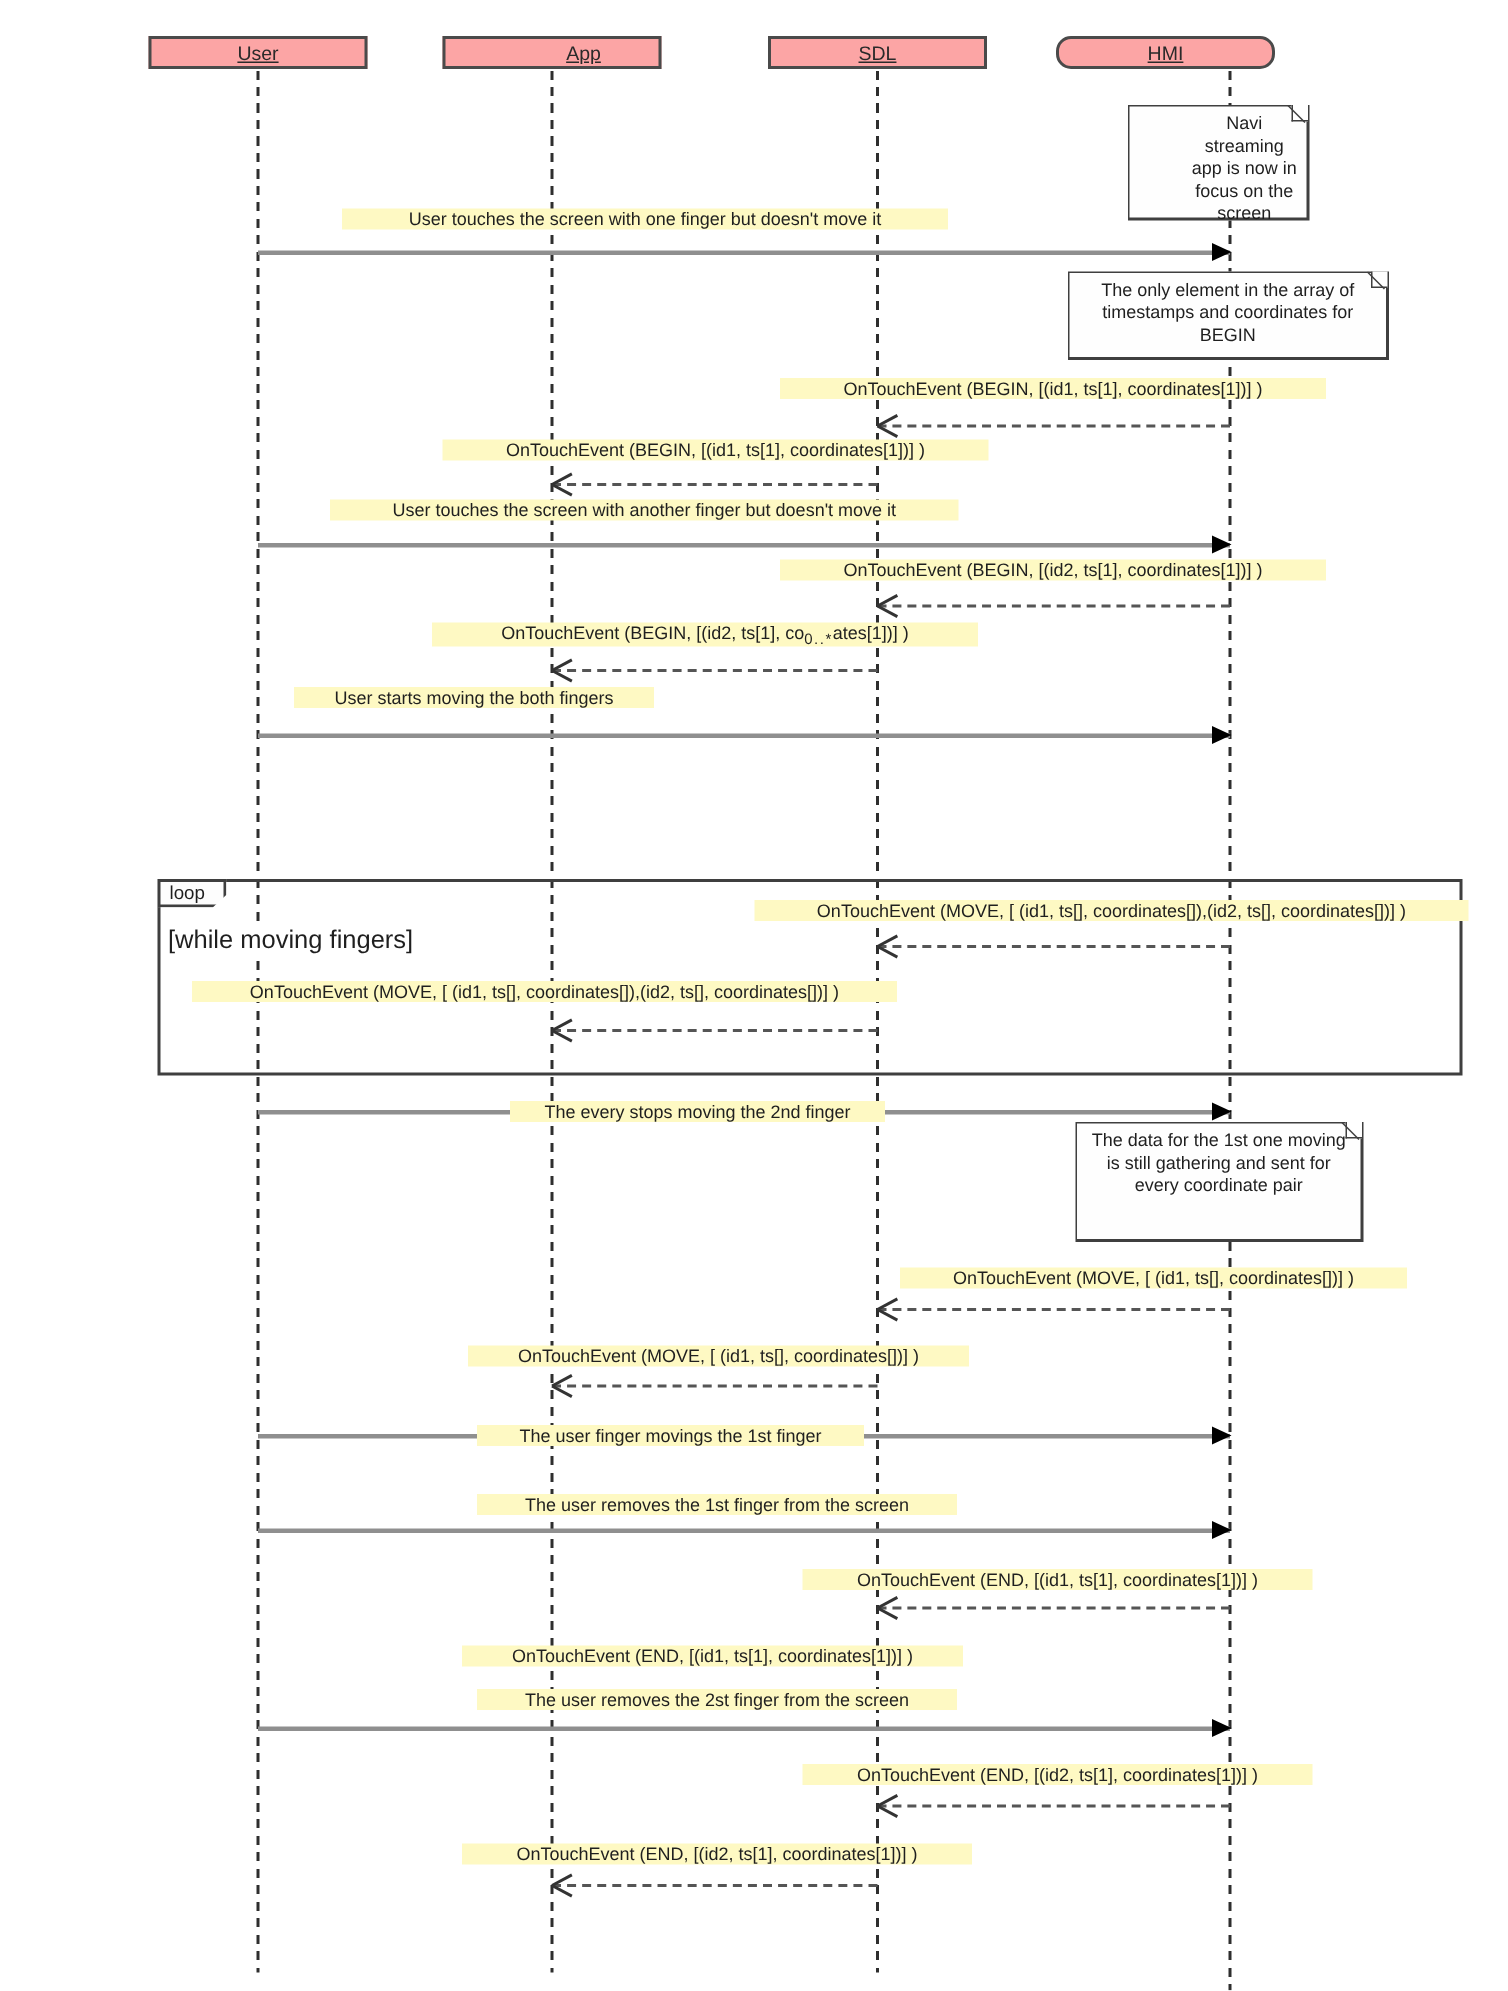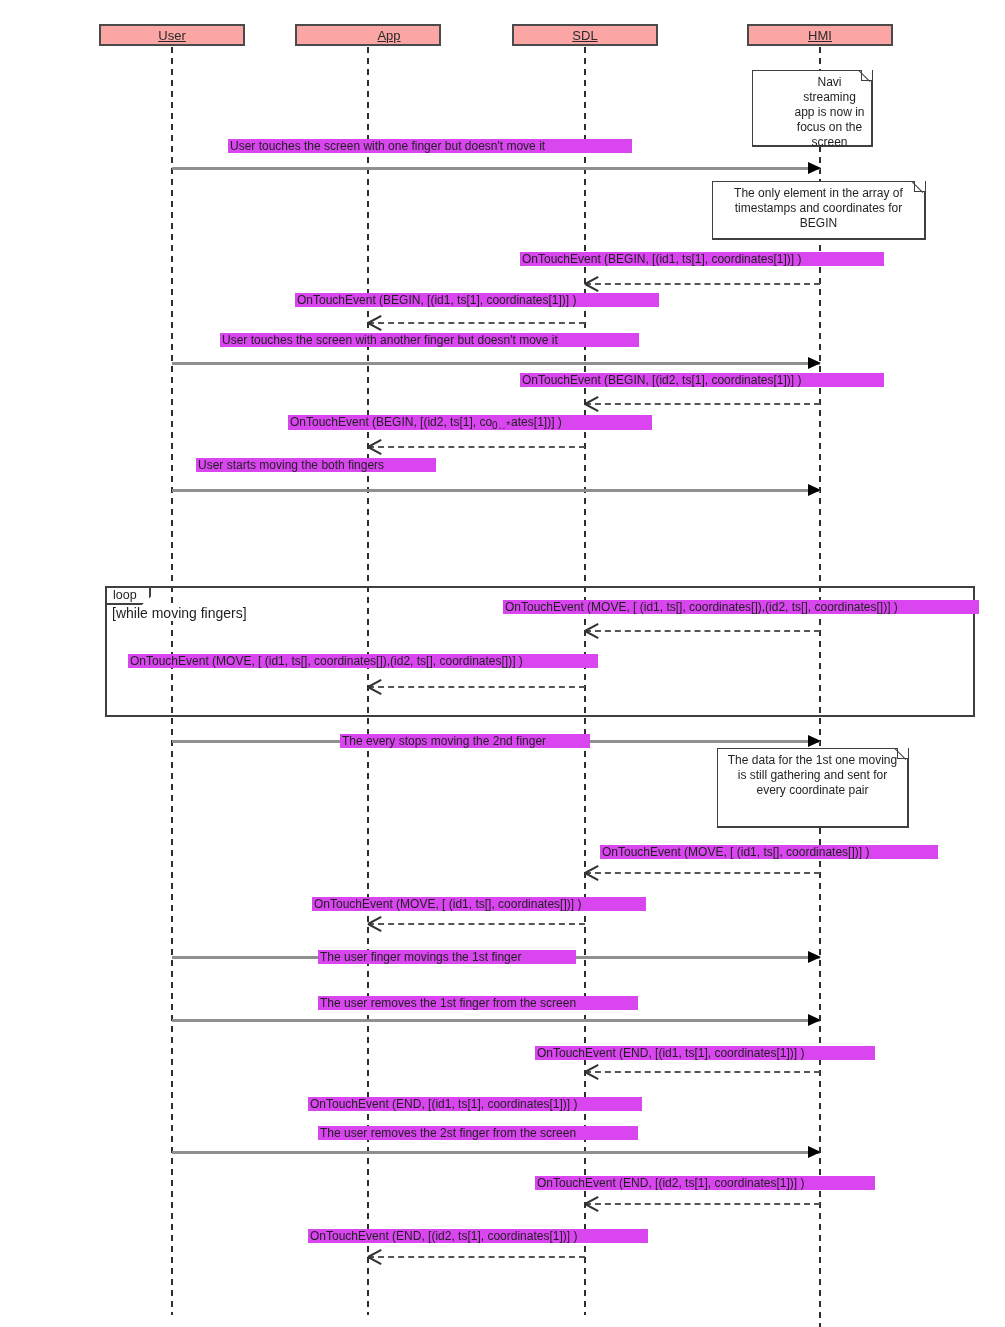--- a/index.html
+++ b/index.html
@@ -29,22 +29,22 @@
   
   .dashed-arrow { position:absolute; height:0; border-top:2px dashed #555; }
   .dashed-arrow::before, .dashed-arrow::after {
     content:""; position:absolute; left:0; top:-2px; width:15px; height:2px;
     background:#333; transform-origin:0 50%;
   }
   .dashed-arrow::before { transform:rotate(-28deg); }
   .dashed-arrow::after  { transform:rotate(28deg); }
   
   .msg-label {
-    position:absolute; text-align:left; white-space:nowrap;
-    background:#d946ef; padding:0 2px; line-height:14px; z-index:3;
+    position:absolute; text-align:center; white-space:nowrap;
+    background:#fef9c3; padding:0 2px; line-height:14px; z-index:3;
   }
   .overlay-mult { font-size:10px; position:relative; top:3px; letter-spacing:1px; }
   
   .note {
     position:absolute; background:#fefefe; box-sizing:border-box;
     border:1px solid #3f3f3f; border-right-width:2px; border-bottom-width:2px;
     text-align:center; padding:4px 5px 2px; line-height:15px; z-index:4; font-size:12px;
   }
   .note .fold {
     position:absolute; top:-1px; right:-1px; width:11px; height:11px;
@@ -56,37 +56,37 @@
     background:#3f3f3f; transform-origin:0 0; transform:rotate(45deg);
   }
   
   .loop-frame { position:absolute; border:2px solid #3f3f3f; box-sizing:border-box; z-index:1; }
   .loop-tab {
     position:absolute; top:-2px; left:-2px; width:46px; height:19px;
     border:2px solid #3f3f3f; border-top-width:2px; background:#fdfdfd; box-sizing:border-box;
     clip-path:polygon(0 0,100% 0,100% 55%,80% 100%,0 100%);
     padding-left:6px; line-height:15px; font-size:12.5px;
   }
-  .loop-guard { position:absolute; top:17px; left:3px; font-size:14px; background:#fff; padding:0 2px; }
+  .loop-guard { position:absolute; top:29px; left:3px; font-size:17px; background:#fff; padding:0 2px; }
 </style>
 </head>
 <body>
 
 <div class="canvas">
 
   <div class="participant" style="left:99px;">
       <span class="p-label">User</span>
     </div>
   <div class="participant" style="left:295px;padding-left:42px;">
       <span class="p-label">App</span>
     </div>
   <div class="participant" style="left:512px;">
       <span class="p-label">SDL</span>
     </div>
-  <div class="participant" style="left:747px;">
+  <div class="participant" style="left:704px;border-radius:10px;">
       <span class="p-label">HMI</span>
     </div>
 
   <div class="lifeline" style="left:171px; top:47px; height:1268px;"></div>
   <div class="lifeline" style="left:367px; top:47px; height:1268px;"></div>
   <div class="lifeline" style="left:584px; top:47px; height:1268px;"></div>
   <div class="lifeline" style="left:819px; top:47px; height:1280px;"></div>
 
   <div class="note" style="left:752px; top:70px; width:121px; height:77px;padding-left:40px;">
     <i class="fold"></i><i class="fold-line"></i>

